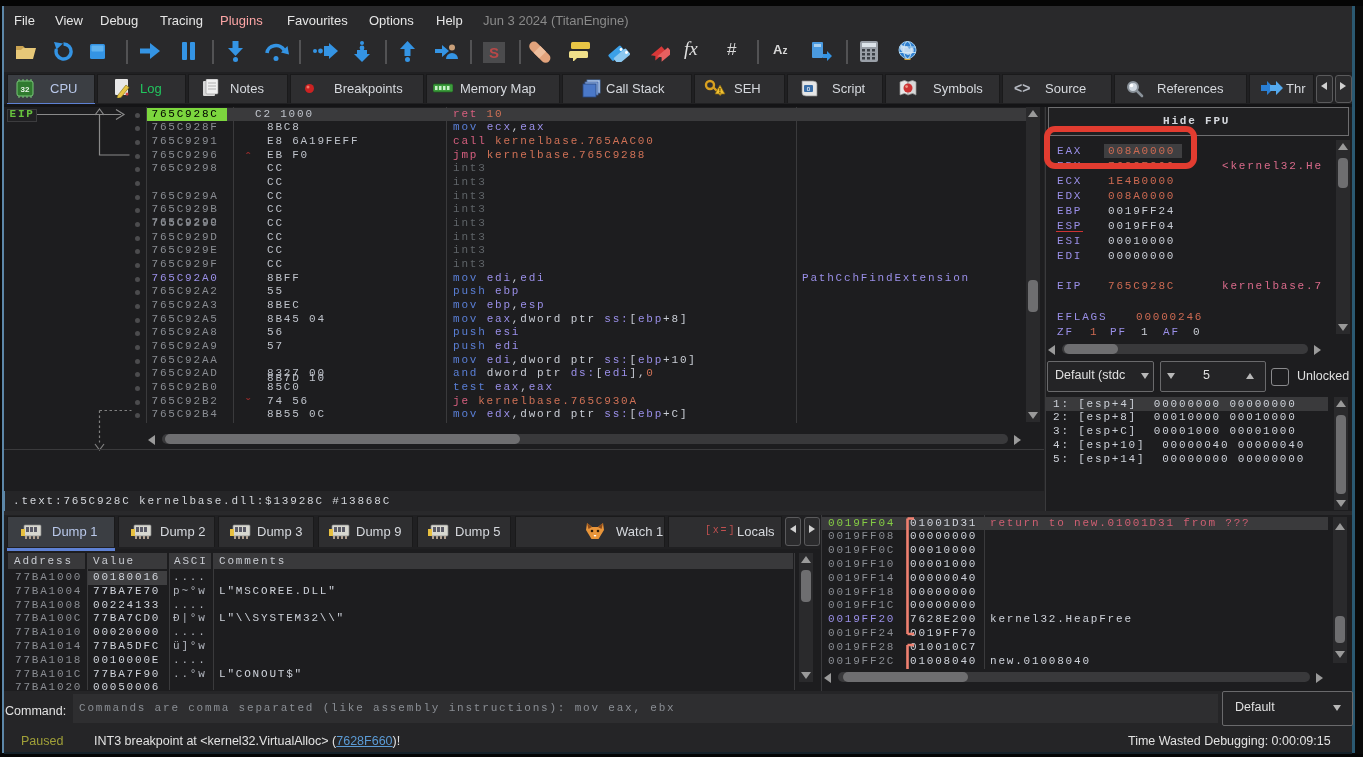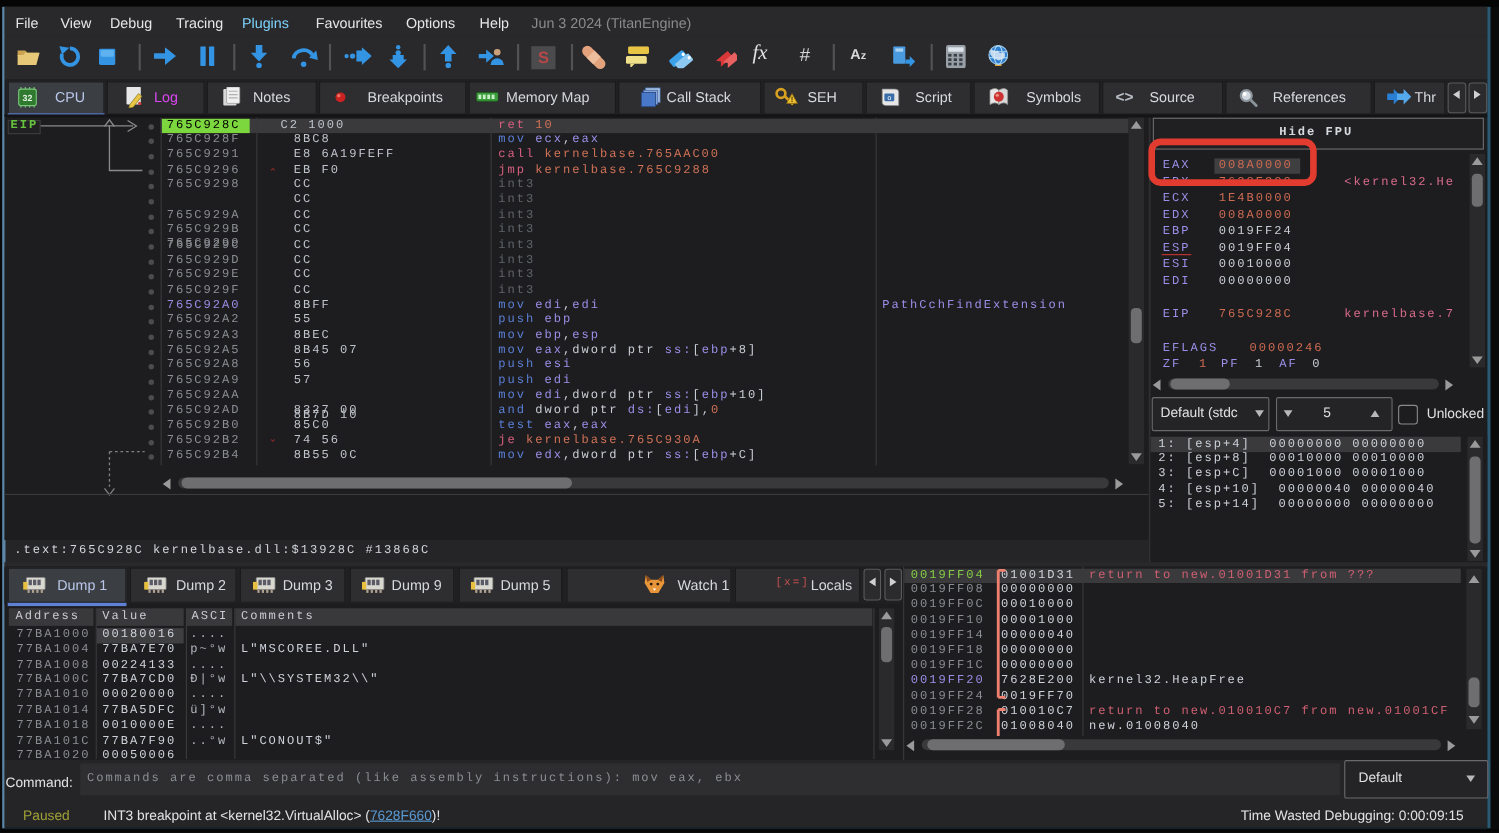--- a/index.html
+++ b/index.html
@@ -7,21 +7,21 @@
 <div style="position:absolute;left:2px;top:6px;width:2.5px;height:747px;background:#5d87a8;"></div>
 <div style="position:absolute;left:1352px;top:6px;width:3px;height:747px;background:#2b5971;"></div>
 <div style="position:absolute;left:4px;top:752px;width:1348px;height:2px;background:#16222a;"></div>
 <div style="position:absolute;left:0px;top:754px;width:1363px;height:3px;background:#050505;"></div>
 <div style="position:absolute;left:0px;top:0px;width:1363px;height:6px;background:#050505;"></div>
 <div style="position:absolute;left:4px;top:6px;width:1348px;height:27px;background:#29292b;"></div>
 <div style="position:absolute;left:14px;top:13px;font-family:'Liberation Sans',sans-serif;font-size:13px;color:#e6e6e6;">File</div>
 <div style="position:absolute;left:55px;top:13px;font-family:'Liberation Sans',sans-serif;font-size:13px;color:#e6e6e6;">View</div>
 <div style="position:absolute;left:100px;top:13px;font-family:'Liberation Sans',sans-serif;font-size:13px;color:#e6e6e6;">Debug</div>
 <div style="position:absolute;left:160px;top:13px;font-family:'Liberation Sans',sans-serif;font-size:13px;color:#e6e6e6;">Tracing</div>
-<div style="position:absolute;left:220px;top:13px;font-family:'Liberation Sans',sans-serif;font-size:13px;color:#7dd3fc;">Plugins</div>
+<div style="position:absolute;left:220px;top:13px;font-family:'Liberation Sans',sans-serif;font-size:13px;color:#fca5a5;">Plugins</div>
 <div style="position:absolute;left:287px;top:13px;font-family:'Liberation Sans',sans-serif;font-size:13px;color:#e6e6e6;">Favourites</div>
 <div style="position:absolute;left:369px;top:13px;font-family:'Liberation Sans',sans-serif;font-size:13px;color:#e6e6e6;">Options</div>
 <div style="position:absolute;left:436px;top:13px;font-family:'Liberation Sans',sans-serif;font-size:13px;color:#e6e6e6;">Help</div>
 <div style="position:absolute;left:483px;top:13px;font-family:'Liberation Sans',sans-serif;font-size:13px;color:#8a8a8a;">Jun 3 2024 (TitanEngine)</div>
 <div style="position:absolute;left:4px;top:33px;width:1348px;height:39px;background:#29292b;"></div>
 <svg style="position:absolute;left:15px;top:42px" width="22" height="18" viewBox="0 0 22 18">
     <path d="M1 4 h7 l2 2 h10 v3 h-19 z" fill="#caa352"></path>
     <path d="M1 8 h5 l2-2 h13 l-3 11 h-17 z" fill="#e7c878"></path>
   </svg>
 <svg style="position:absolute;left:53px;top:41px" width="21" height="20" viewBox="0 0 21 20">
@@ -134,21 +134,21 @@
     <circle cx="9.5" cy="9" r="8.5" fill="#2f7fd0"></circle>
     <circle cx="9.5" cy="9" r="8.5" fill="none" stroke="#9cc8ea" stroke-width="1"></circle>
     <ellipse cx="9.5" cy="9" rx="3.8" ry="8.5" fill="none" stroke="#b8dcf2" stroke-width="1"></ellipse>
     <path d="M1.5 6 h16 M1 11.5 h17" stroke="#b8dcf2" stroke-width="1" fill="none"></path>
     <path d="M3 3.5 q3 2.5 6 1.5 l2 2.5 4 -1 q2 4 -1 6 l-4 1.5 -5 -2 -3 -4 z" fill="#d8e8f4" opacity="0.85"></path>
   </svg>
 <div style="position:absolute;left:4px;top:72px;width:1348px;height:34px;background:#202022;"></div>
 <div style="position:absolute;left:7px;top:74px;width:88px;height:29px;background:#3b3e43;border:1px solid #1a1a1b;border-bottom:none;"></div>
 <div style="position:absolute;left:50px;top:81px;font-family:'Liberation Sans',sans-serif;font-size:13px;color:#b9c8ea;">CPU</div>
 <div style="position:absolute;left:97px;top:74px;width:89px;height:29px;background:#2e2e30;border:1px solid #1a1a1b;border-bottom:none;"></div>
-<div style="position:absolute;left:140px;top:81px;font-family:'Liberation Sans',sans-serif;font-size:13px;color:#d946ef;">Log</div>
+<div style="position:absolute;left:140px;top:81px;font-family:'Liberation Sans',sans-serif;font-size:13px;color:#22c55e;">Log</div>
 <div style="position:absolute;left:188px;top:74px;width:100px;height:29px;background:#2e2e30;border:1px solid #1a1a1b;border-bottom:none;"></div>
 <div style="position:absolute;left:230px;top:81px;font-family:'Liberation Sans',sans-serif;font-size:13px;color:#d6d9de;">Notes</div>
 <div style="position:absolute;left:290px;top:74px;width:134px;height:29px;background:#2e2e30;border:1px solid #1a1a1b;border-bottom:none;"></div>
 <div style="position:absolute;left:334px;top:81px;font-family:'Liberation Sans',sans-serif;font-size:13px;color:#d6d9de;">Breakpoints</div>
 <div style="position:absolute;left:426px;top:74px;width:134px;height:29px;background:#2e2e30;border:1px solid #1a1a1b;border-bottom:none;"></div>
 <div style="position:absolute;left:460px;top:81px;font-family:'Liberation Sans',sans-serif;font-size:13px;color:#d6d9de;">Memory Map</div>
 <div style="position:absolute;left:562px;top:74px;width:130px;height:29px;background:#2e2e30;border:1px solid #1a1a1b;border-bottom:none;"></div>
 <div style="position:absolute;left:606px;top:81px;font-family:'Liberation Sans',sans-serif;font-size:13px;color:#d6d9de;">Call Stack</div>
 <div style="position:absolute;left:694px;top:74px;width:91px;height:29px;background:#2e2e30;border:1px solid #1a1a1b;border-bottom:none;"></div>
 <div style="position:absolute;left:734px;top:81px;font-family:'Liberation Sans',sans-serif;font-size:13px;color:#d6d9de;">SEH</div>
@@ -294,21 +294,21 @@
 <div style="position:absolute;left:134.5px;top:276.64px;width:5px;height:5px;background:#4c4c4e;border-radius:50%;"></div>
 <div style="position:absolute;left:151.5px;top:285.31px;height:13.67px;line-height:13.67px;font-family:'Liberation Mono',monospace;font-size:11px;letter-spacing:1.8px;white-space:pre;"><span style="color:#8a8d93">765C92A2</span></div>
 <div style="position:absolute;left:267px;top:285.31px;height:13.67px;line-height:13.67px;font-family:'Liberation Mono',monospace;font-size:11px;letter-spacing:1.8px;white-space:pre;"><span style="color:#bfc3cb">55</span></div>
 <div style="position:absolute;left:453px;top:285.31px;height:13.67px;line-height:13.67px;font-family:'Liberation Mono',monospace;font-size:11px;letter-spacing:1.8px;white-space:pre;"><span style="color:#5a7fd6">push</span><span style="color:#c9cdd5"> </span><span style="color:#9a8fe8">ebp</span></div>
 <div style="position:absolute;left:134.5px;top:290.31px;width:5px;height:5px;background:#4c4c4e;border-radius:50%;"></div>
 <div style="position:absolute;left:151.5px;top:298.98px;height:13.67px;line-height:13.67px;font-family:'Liberation Mono',monospace;font-size:11px;letter-spacing:1.8px;white-space:pre;"><span style="color:#8a8d93">765C92A3</span></div>
 <div style="position:absolute;left:267px;top:298.98px;height:13.67px;line-height:13.67px;font-family:'Liberation Mono',monospace;font-size:11px;letter-spacing:1.8px;white-space:pre;"><span style="color:#bfc3cb">8BEC</span></div>
 <div style="position:absolute;left:453px;top:298.98px;height:13.67px;line-height:13.67px;font-family:'Liberation Mono',monospace;font-size:11px;letter-spacing:1.8px;white-space:pre;"><span style="color:#5a7fd6">mov</span><span style="color:#c9cdd5"> </span><span style="color:#9a8fe8">ebp</span><span style="color:#c9cdd5">,</span><span style="color:#9a8fe8">esp</span></div>
 <div style="position:absolute;left:134.5px;top:303.98px;width:5px;height:5px;background:#4c4c4e;border-radius:50%;"></div>
 <div style="position:absolute;left:151.5px;top:312.65px;height:13.67px;line-height:13.67px;font-family:'Liberation Mono',monospace;font-size:11px;letter-spacing:1.8px;white-space:pre;"><span style="color:#8a8d93">765C92A5</span></div>
-<div style="position:absolute;left:267px;top:312.65px;height:13.67px;line-height:13.67px;font-family:'Liberation Mono',monospace;font-size:11px;letter-spacing:1.8px;white-space:pre;"><span style="color:#bfc3cb">8B45 07</span></div>
+<div style="position:absolute;left:267px;top:312.65px;height:13.67px;line-height:13.67px;font-family:'Liberation Mono',monospace;font-size:11px;letter-spacing:1.8px;white-space:pre;"><span style="color:#bfc3cb">8B45 04</span></div>
 <div style="position:absolute;left:453px;top:312.65px;height:13.67px;line-height:13.67px;font-family:'Liberation Mono',monospace;font-size:11px;letter-spacing:1.8px;white-space:pre;"><span style="color:#5a7fd6">mov</span><span style="color:#c9cdd5"> </span><span style="color:#9a8fe8">eax</span><span style="color:#c9cdd5">,</span><span style="color:#c9cdd5">dword ptr </span><span style="color:#9a8fe8">ss:</span><span style="color:#c9cdd5">[</span><span style="color:#9a8fe8">ebp</span><span style="color:#c9cdd5">+8]</span></div>
 <div style="position:absolute;left:134.5px;top:317.65px;width:5px;height:5px;background:#4c4c4e;border-radius:50%;"></div>
 <div style="position:absolute;left:151.5px;top:326.32px;height:13.67px;line-height:13.67px;font-family:'Liberation Mono',monospace;font-size:11px;letter-spacing:1.8px;white-space:pre;"><span style="color:#8a8d93">765C92A8</span></div>
 <div style="position:absolute;left:267px;top:326.32px;height:13.67px;line-height:13.67px;font-family:'Liberation Mono',monospace;font-size:11px;letter-spacing:1.8px;white-space:pre;"><span style="color:#bfc3cb">56</span></div>
 <div style="position:absolute;left:453px;top:326.32px;height:13.67px;line-height:13.67px;font-family:'Liberation Mono',monospace;font-size:11px;letter-spacing:1.8px;white-space:pre;"><span style="color:#5a7fd6">push</span><span style="color:#c9cdd5"> </span><span style="color:#9a8fe8">esi</span></div>
 <div style="position:absolute;left:134.5px;top:331.32px;width:5px;height:5px;background:#4c4c4e;border-radius:50%;"></div>
 <div style="position:absolute;left:151.5px;top:339.99px;height:13.67px;line-height:13.67px;font-family:'Liberation Mono',monospace;font-size:11px;letter-spacing:1.8px;white-space:pre;"><span style="color:#8a8d93">765C92A9</span></div>
 <div style="position:absolute;left:267px;top:339.99px;height:13.67px;line-height:13.67px;font-family:'Liberation Mono',monospace;font-size:11px;letter-spacing:1.8px;white-space:pre;"><span style="color:#bfc3cb">57</span></div>
 <div style="position:absolute;left:453px;top:339.99px;height:13.67px;line-height:13.67px;font-family:'Liberation Mono',monospace;font-size:11px;letter-spacing:1.8px;white-space:pre;"><span style="color:#5a7fd6">push</span><span style="color:#c9cdd5"> </span><span style="color:#9a8fe8">edi</span></div>
 <div style="position:absolute;left:134.5px;top:344.99px;width:5px;height:5px;background:#4c4c4e;border-radius:50%;"></div>
@@ -594,21 +594,20 @@
 <div style="position:absolute;left:90px;top:70.5px;height:13.8px;line-height:13.8px;font-family:'Liberation Mono',monospace;font-size:11px;letter-spacing:1.8px;white-space:pre;color:#ced2da">00000000</div>
 <div style="position:absolute;left:8px;top:84.29999999999995px;height:13.8px;line-height:13.8px;font-family:'Liberation Mono',monospace;font-size:11px;letter-spacing:1.8px;white-space:pre;color:#8a8d93">0019FF1C</div>
 <div style="position:absolute;left:90px;top:84.29999999999995px;height:13.8px;line-height:13.8px;font-family:'Liberation Mono',monospace;font-size:11px;letter-spacing:1.8px;white-space:pre;color:#ced2da">00000000</div>
 <div style="position:absolute;left:8px;top:98.10000000000002px;height:13.8px;line-height:13.8px;font-family:'Liberation Mono',monospace;font-size:11px;letter-spacing:1.8px;white-space:pre;color:#9a8fe8">0019FF20</div>
 <div style="position:absolute;left:90px;top:98.10000000000002px;height:13.8px;line-height:13.8px;font-family:'Liberation Mono',monospace;font-size:11px;letter-spacing:1.8px;white-space:pre;color:#ced2da">7628E200</div>
 <div style="position:absolute;left:170px;top:98.10000000000002px;height:13.8px;line-height:13.8px;font-family:'Liberation Mono',monospace;font-size:11px;letter-spacing:1.8px;white-space:pre;color:#ced2da">kernel32.HeapFree</div>
 <div style="position:absolute;left:8px;top:111.89999999999998px;height:13.8px;line-height:13.8px;font-family:'Liberation Mono',monospace;font-size:11px;letter-spacing:1.8px;white-space:pre;color:#8a8d93">0019FF24</div>
 <div style="position:absolute;left:90px;top:111.89999999999998px;height:13.8px;line-height:13.8px;font-family:'Liberation Mono',monospace;font-size:11px;letter-spacing:1.8px;white-space:pre;color:#ced2da">0019FF70</div>
 <div style="position:absolute;left:8px;top:125.70000000000005px;height:13.8px;line-height:13.8px;font-family:'Liberation Mono',monospace;font-size:11px;letter-spacing:1.8px;white-space:pre;color:#8a8d93">0019FF28</div>
 <div style="position:absolute;left:90px;top:125.70000000000005px;height:13.8px;line-height:13.8px;font-family:'Liberation Mono',monospace;font-size:11px;letter-spacing:1.8px;white-space:pre;color:#ced2da">010010C7</div>
-<div style="position:absolute;left:170px;top:125.70000000000005px;height:13.8px;line-height:13.8px;font-family:'Liberation Mono',monospace;font-size:11px;letter-spacing:1.8px;white-space:pre;color:#cf5f72">return to new.010010C7 from new.01001CF</div>
 <div style="position:absolute;left:8px;top:139.5px;height:13.8px;line-height:13.8px;font-family:'Liberation Mono',monospace;font-size:11px;letter-spacing:1.8px;white-space:pre;color:#8a8d93">0019FF2C</div>
 <div style="position:absolute;left:90px;top:139.5px;height:13.8px;line-height:13.8px;font-family:'Liberation Mono',monospace;font-size:11px;letter-spacing:1.8px;white-space:pre;color:#ced2da">01008040</div>
 <div style="position:absolute;left:170px;top:139.5px;height:13.8px;line-height:13.8px;font-family:'Liberation Mono',monospace;font-size:11px;letter-spacing:1.8px;white-space:pre;color:#ced2da">new.01008040</div>
 </div>
 <div style="position:absolute;left:984px;top:515px;width:1px;height:154px;background:#3a3a3c;"></div>
 <svg style="position:absolute;left:900px;top:515px" width="20" height="160" viewBox="0 0 20 160">
 <g stroke="#ef8070" stroke-width="2.6" fill="none">
 <path d="M7.5 3.5 h6.5 M7.5 3.5 v115.5 M7.5 119 h6.5"></path>
 <path d="M7.5 130 h6.5 M7.5 130 v24"></path>
 </g>

